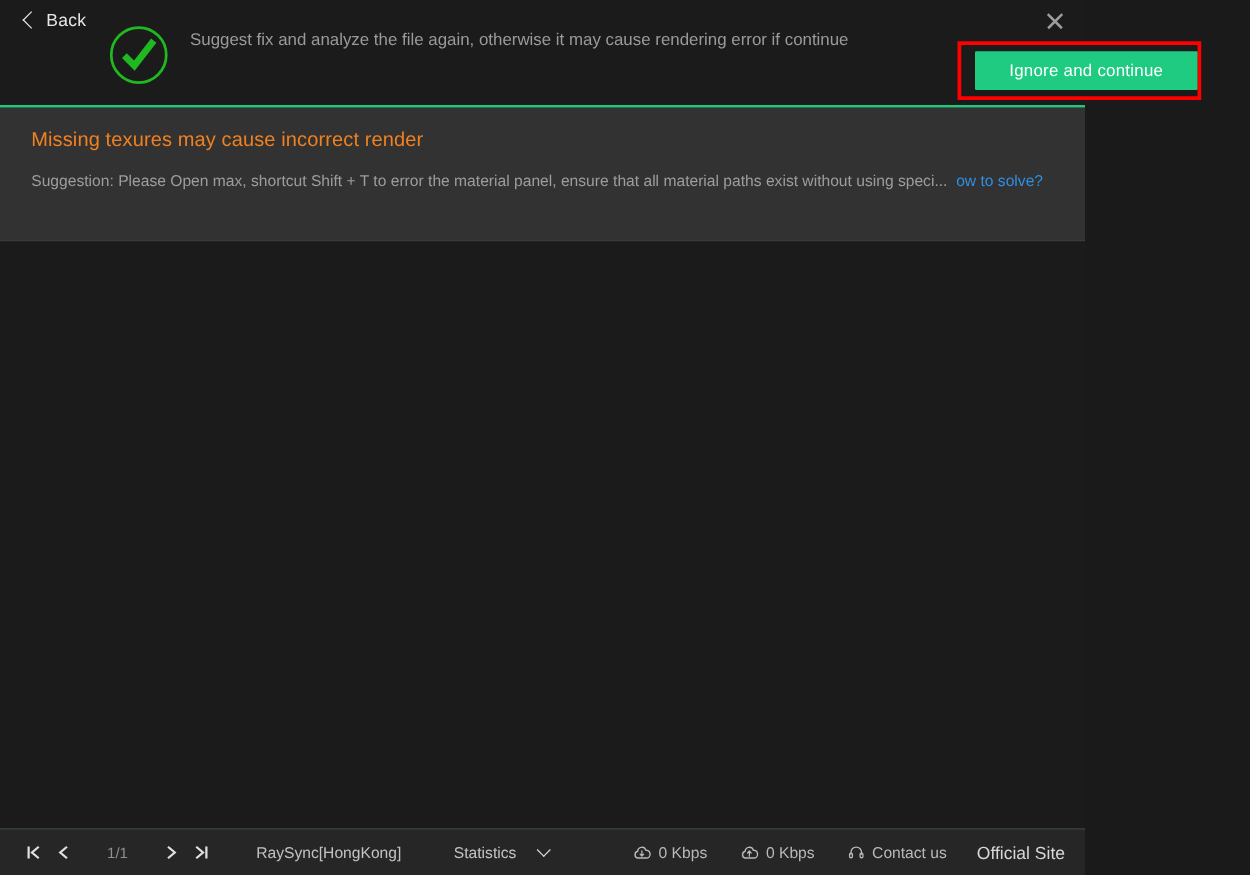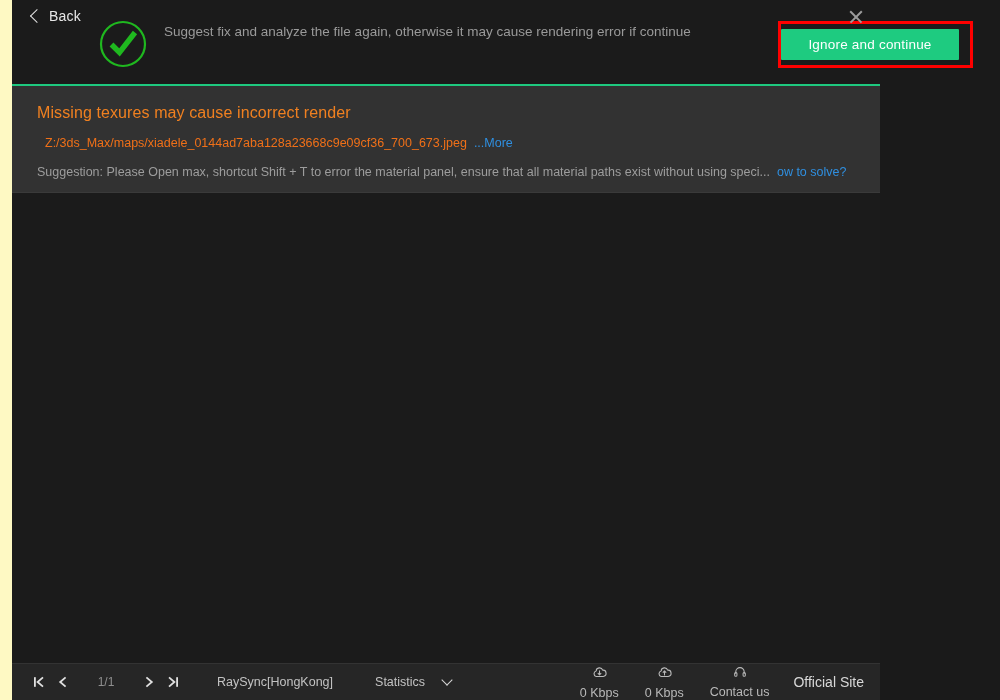--- a/index.html
+++ b/index.html
@@ -12,24 +12,23 @@
     height: 700px;
     overflow: hidden;
     font-family: "Liberation Sans", sans-serif;
     color: #d8d8d8;
     -webkit-font-smoothing: antialiased;
   }
   .app {
     position: relative;
     width: 868px;
     height: 700px;
-    background: #fef9c3;
+    background: #86efac;
     display: flex;
     flex-direction: column;
-    padding-left: 12px;
   }
 
   
   .header {
     position: relative;
     height: 86px;
     background: #1b1b1b;
     flex: 0 0 86px;
     border-bottom: 2px solid #1ec97f;
     box-sizing: border-box;
@@ -88,29 +87,29 @@
     margin-top: 10px;
     font-size: 13.5px;
     color: #9a9a9a;
     line-height: 18px;
     white-space: nowrap;
   }
 
   .ignore-wrap {
     position: absolute;
     left: 766px;
-    top: 21px;
+    top: 33px;
     width: 195px;
     height: 47px;
     border: 3px solid #ff0000;
     box-sizing: border-box;
     background: #1b1b1b;
     display: flex;
     align-items: center;
-    justify-content: flex-start;
+    justify-content: flex-end;
   }
   .ignore-btn {
     width: 178px;
     height: 31px;
     background: #1ecb80;
     border: none;
     border-radius: 1px;
     color: #ffffff;
     font-size: 13.5px;
     font-family: "Liberation Sans", sans-serif;
@@ -256,21 +255,20 @@
     display: flex;
     align-items: center;
   }
   .stat-item {
     display: flex;
     align-items: center;
     gap: 6px;
     margin-left: 26px;
     color: #b9b9b9;
     font-size: 12.5px;
-    flex-direction: column;
   }
   .stat-item.clickable { cursor: pointer; text-align: center; }
   .stat-item svg { display: block; }
   .official {
     margin-left: 24px;
     color: #d8d8d8;
     font-size: 14px;
     cursor: pointer;
   }
 </style>
@@ -299,23 +297,20 @@
 
     <div class="ignore-wrap">
       <button class="ignore-btn">Ignore and continue</button>
     </div>
 
     <div class="close-btn"></div>
   </div>
 
   <div class="warn-panel">
     <div class="warn-title">Missing texures may cause incorrect render</div>
-    <div class="warn-path-row">
-      <span class="warn-path">Z:/3ds_Max/maps/xiadele_0144ad7aba128a23668c9e09cf36_700_673.jpeg</span><span class="link-more">...More</span>
-    </div>
     <div class="warn-sugg-row">
       <span class="sugg-label">Suggestion:</span>
       <span class="sugg-text">Please Open max, shortcut Shift + T to error the material panel, ensure that all material paths exist without using speci...</span><span class="link-solve">ow to solve?</span>
     </div>
   </div>
 
   <div class="body-area"></div>
 
   <div class="footer">
     <div class="footer-left">

